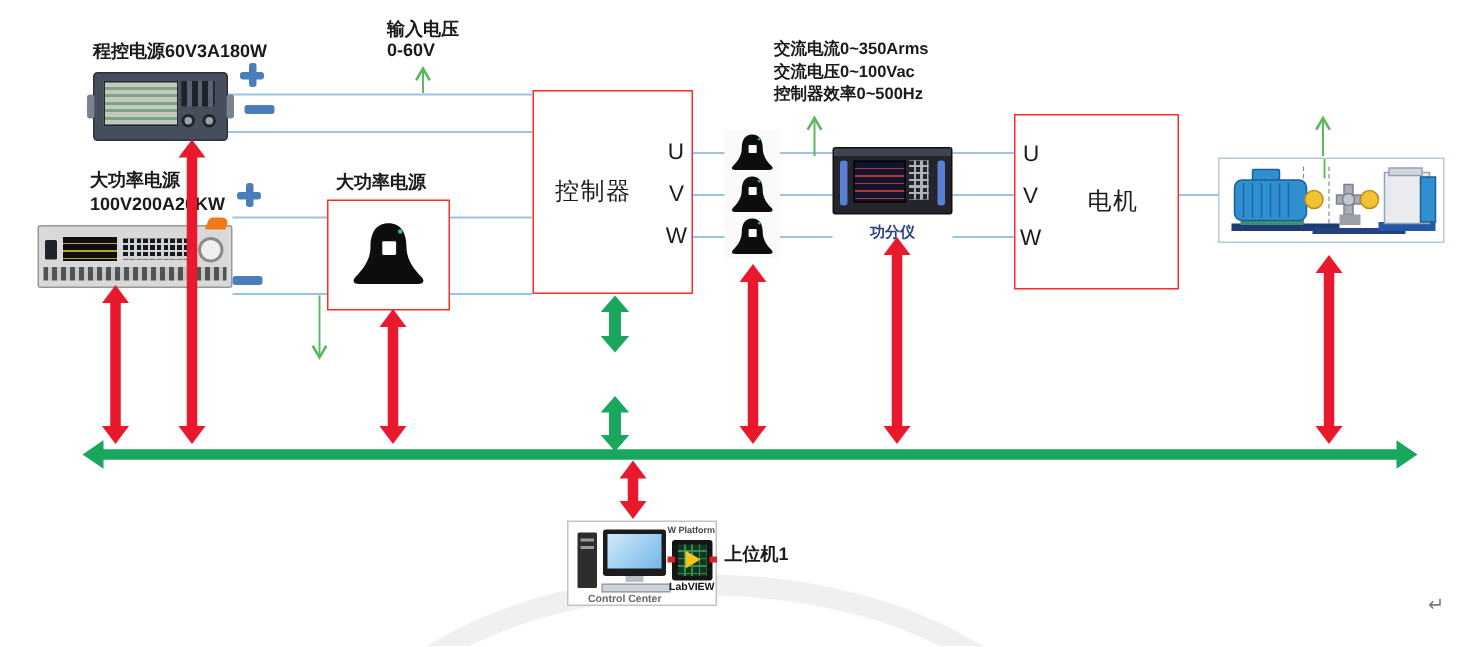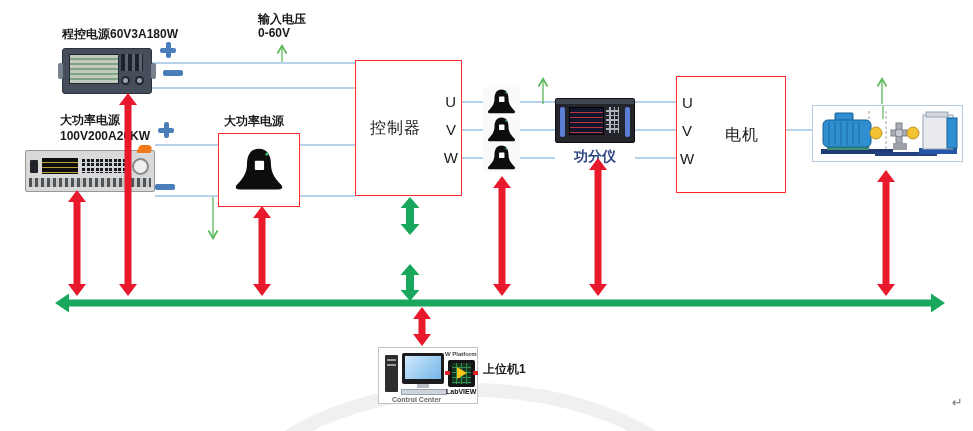--- a/index.html
+++ b/index.html
@@ -48,21 +48,21 @@
   .sensorsm{width:37px;height:29px;background:#fafafa;display:flex;align-items:center;justify-content:center;}
   
   .pa{left:555px;top:98px;width:80px;height:45px;background:#23252b;border:1px solid #101014;border-radius:2px;box-sizing:border-box;}
   .pa .top{left:0;top:0;width:100%;height:5px;background:#41454d;}
   .pa .hdl{top:8px;width:5px;height:30px;background:#5b7fd4;border-radius:2px;}
   .pa .scr{left:13px;top:8px;width:33px;height:26px;background:#11162e;border:1px solid #000;
         background-image:repeating-linear-gradient(180deg,transparent 0 4px,rgba(210,60,60,0.85) 4px 5px);}
   .pa .keys{left:50px;top:8px;width:13px;height:26px;
         background-image:repeating-linear-gradient(180deg,transparent 0 3px,#aeb4bc 3px 4.5px),
                          repeating-linear-gradient(90deg,transparent 0 3px,#aeb4bc 3px 4.5px);}
-  .pa-label{left:555px;top:148px;width:80px;text-align:center;font-size:14px;font-weight:700;color:#2e4482;}
+  .pa-label{left:555px;top:148px;width:80px;text-align:center;font-size:10px;font-weight:700;color:#2e4482;}
   
   .bench{left:812px;top:105px;width:151px;height:57px;background:#fff;border:1px solid #b7c9dd;box-sizing:border-box;}
   
   .canbox{left:368px;top:236px;width:95px;height:27px;border:2px solid #161616;background:#fff;box-sizing:border-box;
           display:flex;align-items:center;justify-content:center;font-size:15px;font-weight:400;}
   
   .ctrl{left:355px;top:60px;width:107px;height:136px;}
   .motorbox{left:676px;top:76px;width:110px;height:117px;}
   .boxtitle{font-size:16px;font-weight:400;letter-spacing:1px;}
   
@@ -128,20 +128,25 @@
     <div class="lbl">0-60V</div>
   </div>
 
   <div class="abs" style="left:60px;top:112px">
     <div class="lbl" style="line-height:16px">大功率电源</div>
     <div class="lbl" style="line-height:16px">100V200A20KW</div>
   </div>
 
   <div class="abs lbl" style="left:224px;top:114px">大功率电源</div>
 
+  <div class="abs" style="left:516px;top:26px">
+    <div class="spec">交流电流0~350Arms</div>
+    <div class="spec">交流电压0~100Vac</div>
+    <div class="spec">控制器效率0~500Hz</div>
+  </div>
 
 
 
   <div class="abs plus" style="left:160px;top:42px"></div>
   <div class="abs minus" style="left:163px;top:70px"></div>
   <div class="abs plus" style="left:158px;top:122px"></div>
   <div class="abs minus" style="left:155px;top:184px"></div>
 
   <div class="abs dev1">
     <div class="abs ear" style="left:-5px"></div>

